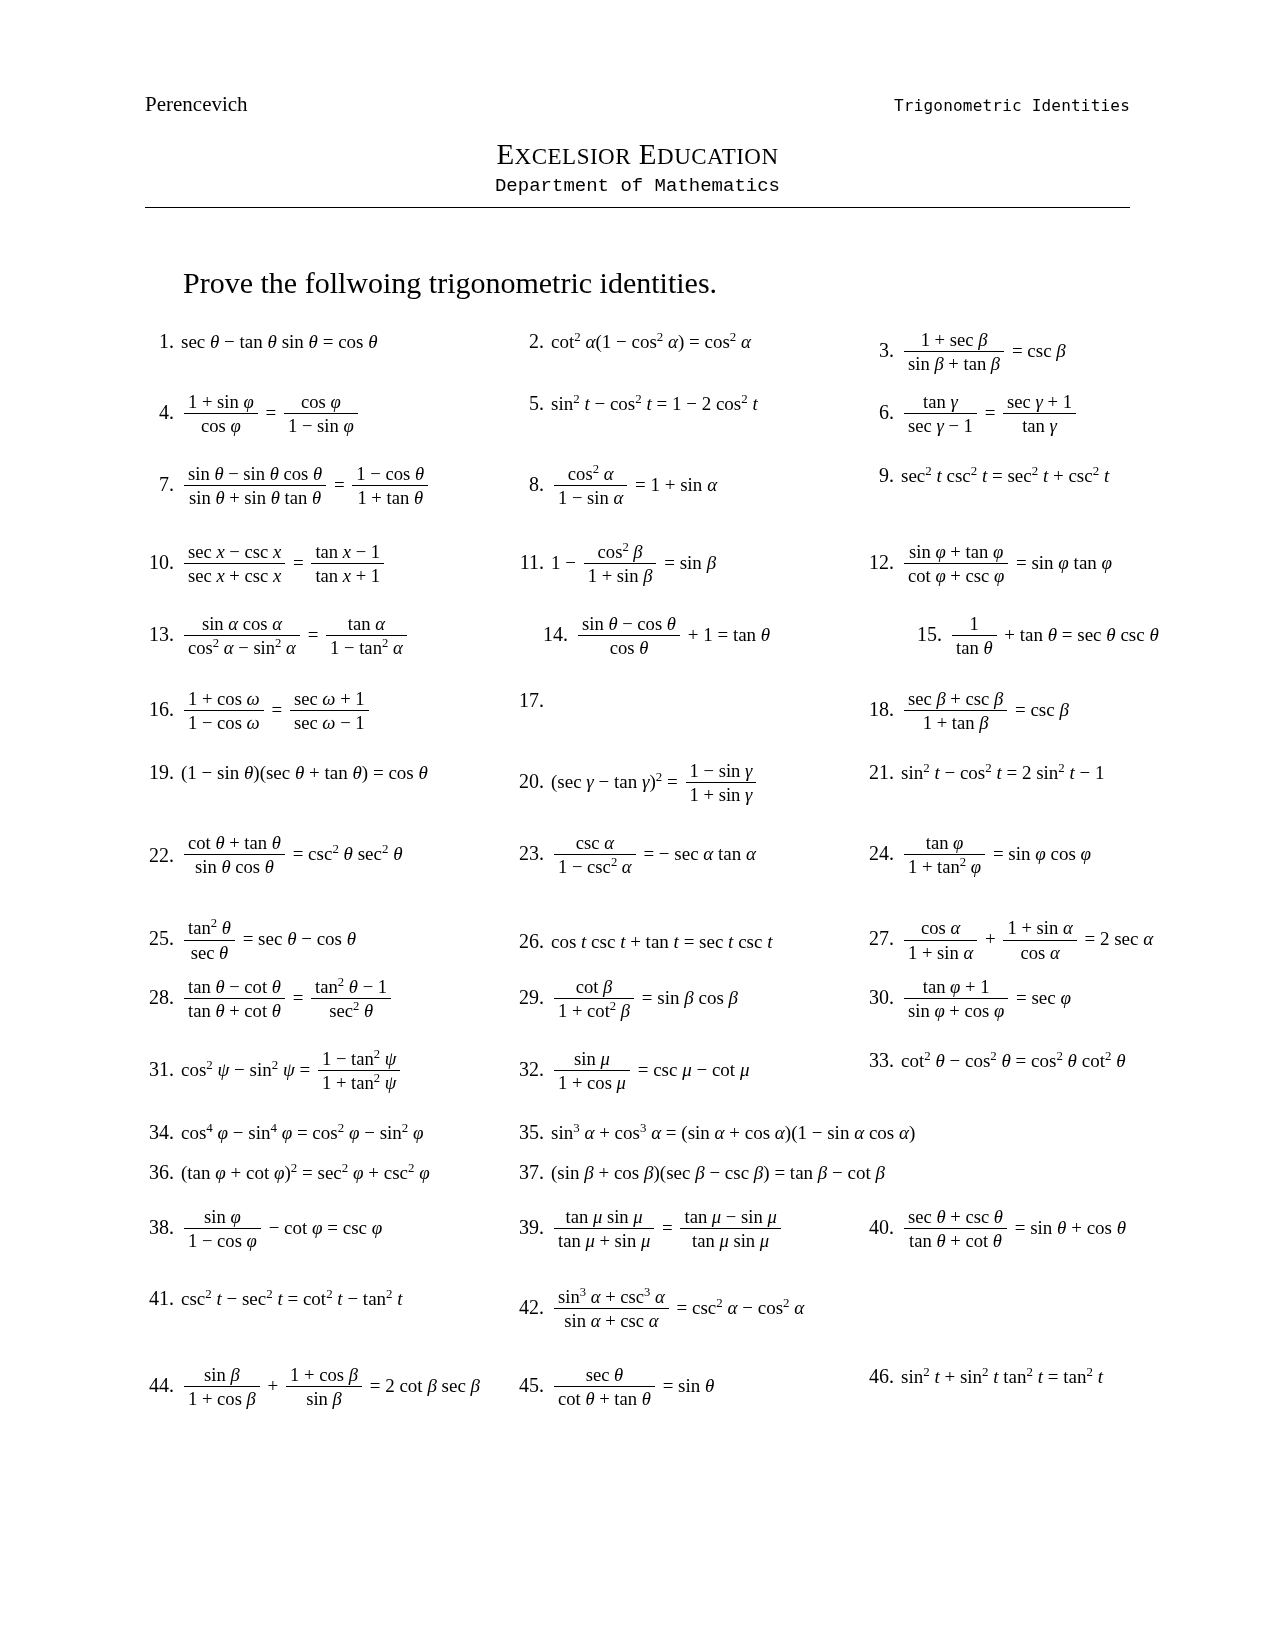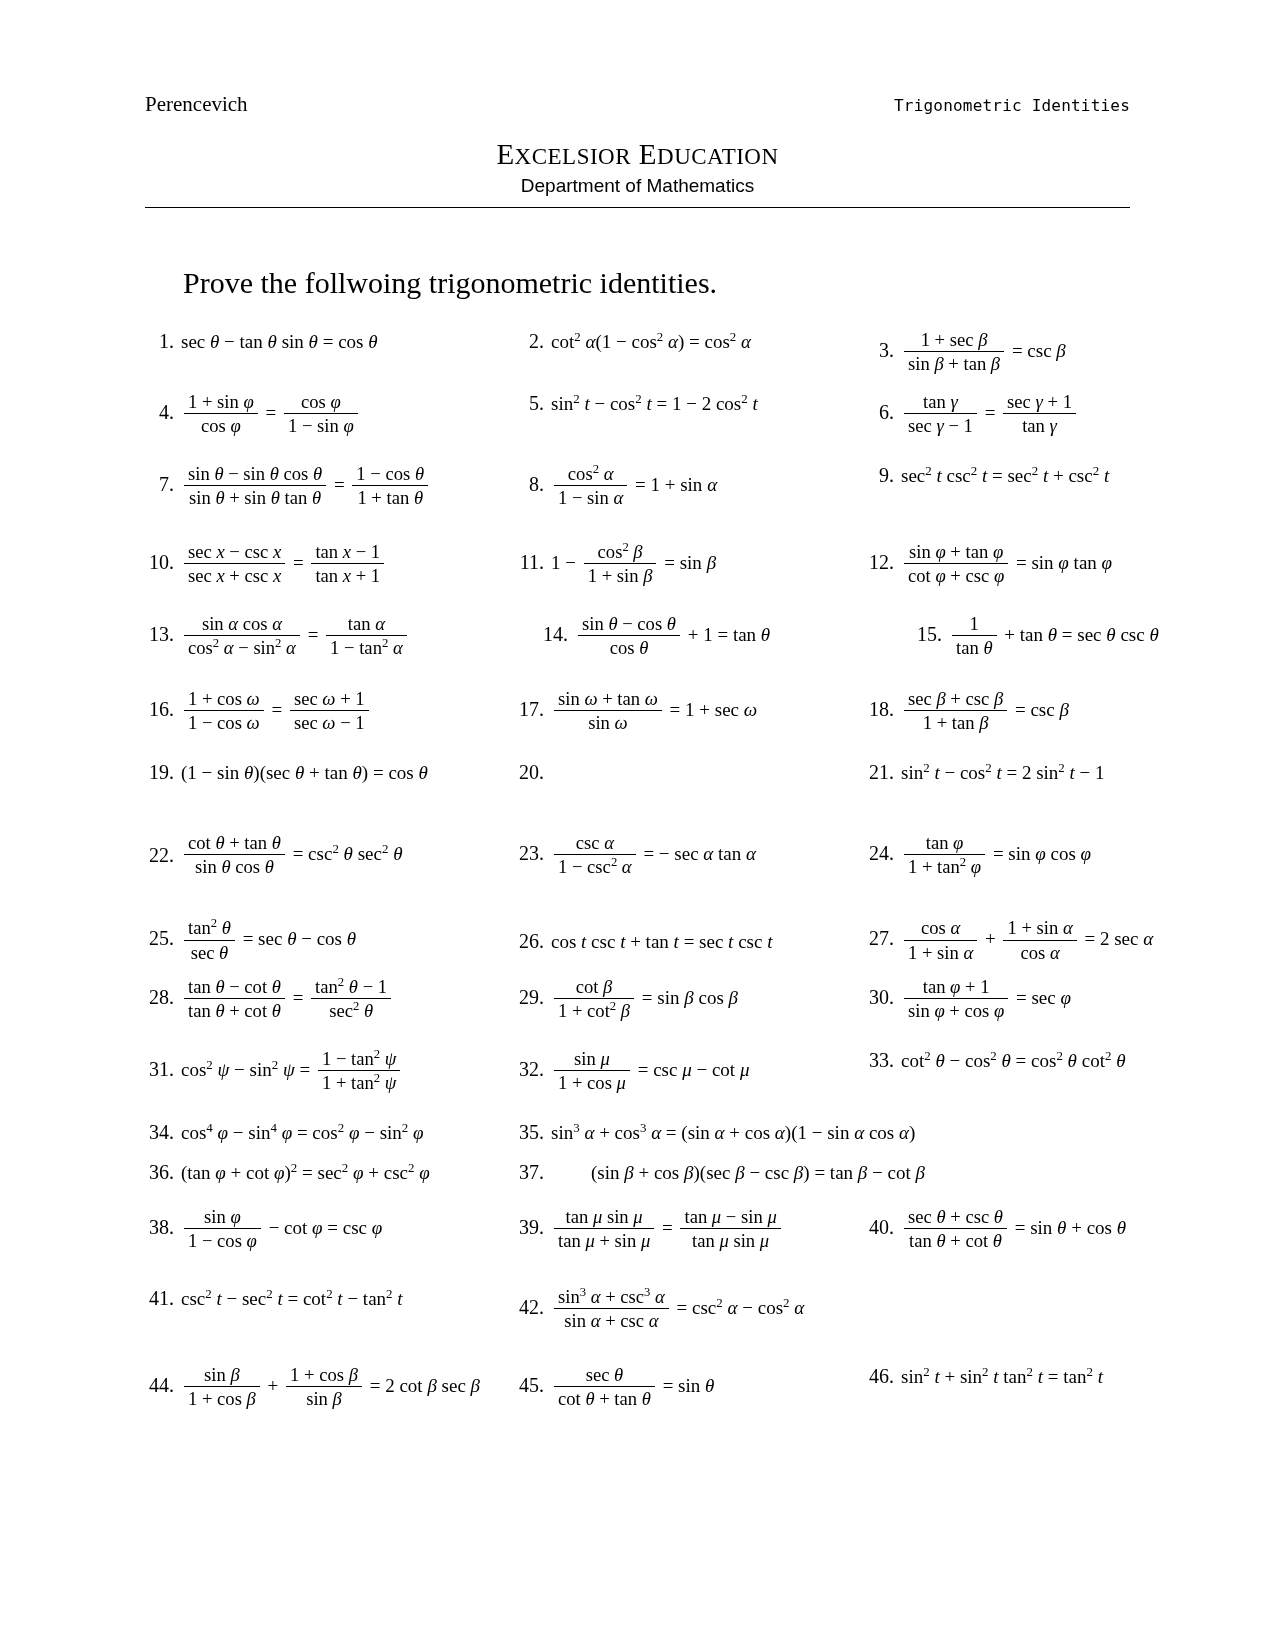--- a/index.html
+++ b/index.html
@@ -49,21 +49,21 @@
   }
   .inst-title {
     font-family: "Liberation Serif", serif;
     font-size: 29px;
     letter-spacing: 0.5px;
   }
   .inst-title .small {
     font-size: 23px;
   }
   .dept {
-    font-family: Liberation Sans, sans-serif;
+    font-family: Liberation Mono, monospace;
     font-size: 19px;
     margin-top: 4px;
   }
   .rule {
     position: absolute;
     top: 207px;
     left: 145px;
     width: 985px;
     border-top: 1.4px solid #000;
   }
@@ -227,34 +227,34 @@
           <div class="math"><span class="frac"><span class="n">1</span><span class="d">tan <i class="v">θ</i></span></span> + tan <i class="v">θ</i> = sec <i class="v">θ</i> csc <i class="v">θ</i></div>
         </div>
       </div>
       <div class="row" style="min-height: 72px;">
         <div class="cell" style="flex: 0 0 370px; width: 370px;">
           <div class="num">16.</div>
           <div class="math"><span class="frac"><span class="n">1 + cos <i class="v">ω</i></span><span class="d">1 − cos <i class="v">ω</i></span></span> = <span class="frac"><span class="n">sec <i class="v">ω</i> + 1</span><span class="d">sec <i class="v">ω</i> − 1</span></span></div>
         </div>
         <div class="cell" style="flex: 0 0 350px; width: 350px;">
           <div class="num">17.</div>
-          <div class="math"><span class="frac"><span class="n">sin <i class="v">ω</i> + tan <i class="v">ω</i></span><span class="d">sin <i class="v">ω</i></span></span> = 1 + sec <i class="v">ω</i></div>
         </div>
         <div class="cell" style="flex: 0 0 290px; width: 290px;">
           <div class="num">18.</div>
           <div class="math"><span class="frac"><span class="n">sec <i class="v">β</i> + csc <i class="v">β</i></span><span class="d">1 + tan <i class="v">β</i></span></span> = csc <i class="v">β</i></div>
         </div>
       </div>
       <div class="row" style="min-height: 72px;">
         <div class="cell" style="flex: 0 0 370px; width: 370px;">
           <div class="num">19.</div>
           <div class="math">(1 − sin <i class="v">θ</i>)(sec <i class="v">θ</i> + tan <i class="v">θ</i>) = cos <i class="v">θ</i></div>
         </div>
         <div class="cell" style="flex: 0 0 350px; width: 350px;">
           <div class="num">20.</div>
+          <div class="math">(sec <i class="v">γ</i> − tan <i class="v">γ</i>)<sup class="e">2</sup> = <span class="frac"><span class="n">1 − sin <i class="v">γ</i></span><span class="d">1 + sin <i class="v">γ</i></span></span></div>
         </div>
         <div class="cell" style="flex: 0 0 290px; width: 290px;">
           <div class="num">21.</div>
           <div class="math">sin<sup class="e">2</sup> <i class="v">t</i> − cos<sup class="e">2</sup> <i class="v">t</i> = 2 sin<sup class="e">2</sup> <i class="v">t</i> − 1</div>
         </div>
       </div>
       <div class="row" style="min-height: 72px;">
         <div class="cell" style="flex: 0 0 370px; width: 370px; align-items: center;">
           <div class="num">22.</div>
           <div class="math"><span class="frac"><span class="n">cot <i class="v">θ</i> + tan <i class="v">θ</i></span><span class="d">sin <i class="v">θ</i> cos <i class="v">θ</i></span></span> = csc<sup class="e">2</sup> <i class="v">θ</i> sec<sup class="e">2</sup> <i class="v">θ</i></div>
@@ -318,21 +318,21 @@
         <div class="cell" style="flex: 0 0 640px; width: 640px;">
           <div class="num">35.</div>
           <div class="math">sin<sup class="e">3</sup> <i class="v">α</i> + cos<sup class="e">3</sup> <i class="v">α</i> = (sin <i class="v">α</i> + cos <i class="v">α</i>)(1 − sin <i class="v">α</i> cos <i class="v">α</i>)</div>
         </div>
       </div>
       <div class="row" style="min-height: 46px;">
         <div class="cell" style="flex: 0 0 370px; width: 370px;">
           <div class="num">36.</div>
           <div class="math">(tan <i class="v">φ</i> + cot <i class="v">φ</i>)<sup class="e">2</sup> = sec<sup class="e">2</sup> <i class="v">φ</i> + csc<sup class="e">2</sup> <i class="v">φ</i></div>
         </div>
-        <div class="cell" style="flex: 0 0 640px; width: 640px; gap: 40px;">
+        <div class="cell" style="flex: 0 0 640px; width: 640px;">
           <div class="num">37.</div>
           <div class="math">(sin <i class="v">β</i> + cos <i class="v">β</i>)(sec <i class="v">β</i> − csc <i class="v">β</i>) = tan <i class="v">β</i> − cot <i class="v">β</i></div>
         </div>
       </div>
       <div class="row" style="min-height: 80px;">
         <div class="cell" style="flex: 0 0 370px; width: 370px;">
           <div class="num">38.</div>
           <div class="math"><span class="frac"><span class="n">sin <i class="v">φ</i></span><span class="d">1 − cos <i class="v">φ</i></span></span> − cot <i class="v">φ</i> = csc <i class="v">φ</i></div>
         </div>
         <div class="cell" style="flex: 0 0 350px; width: 350px;">

